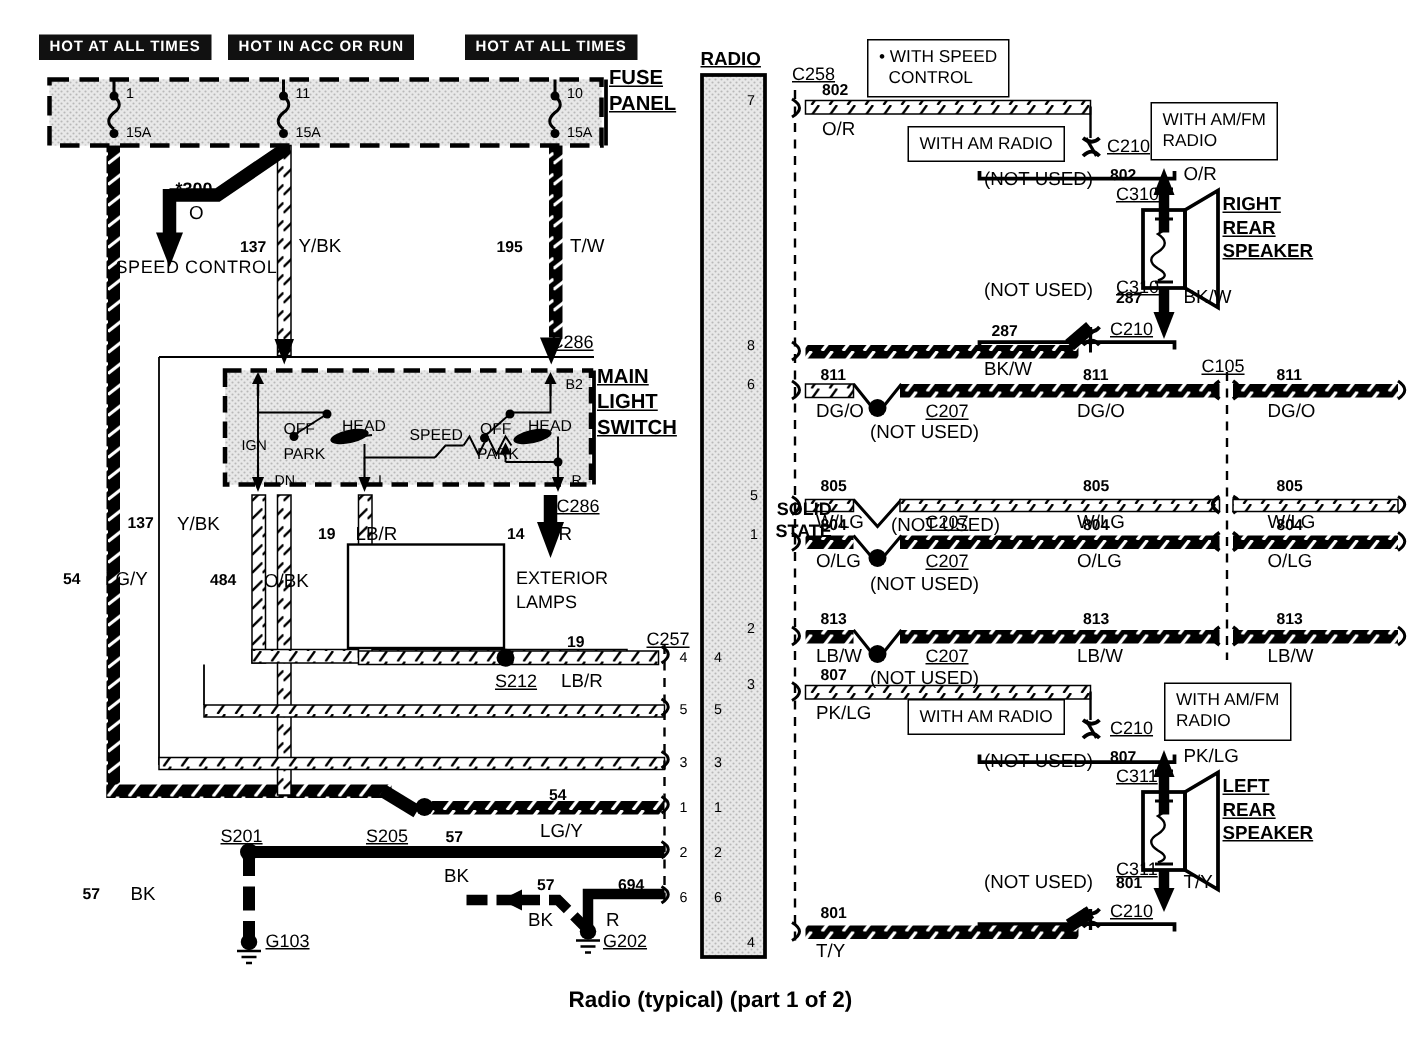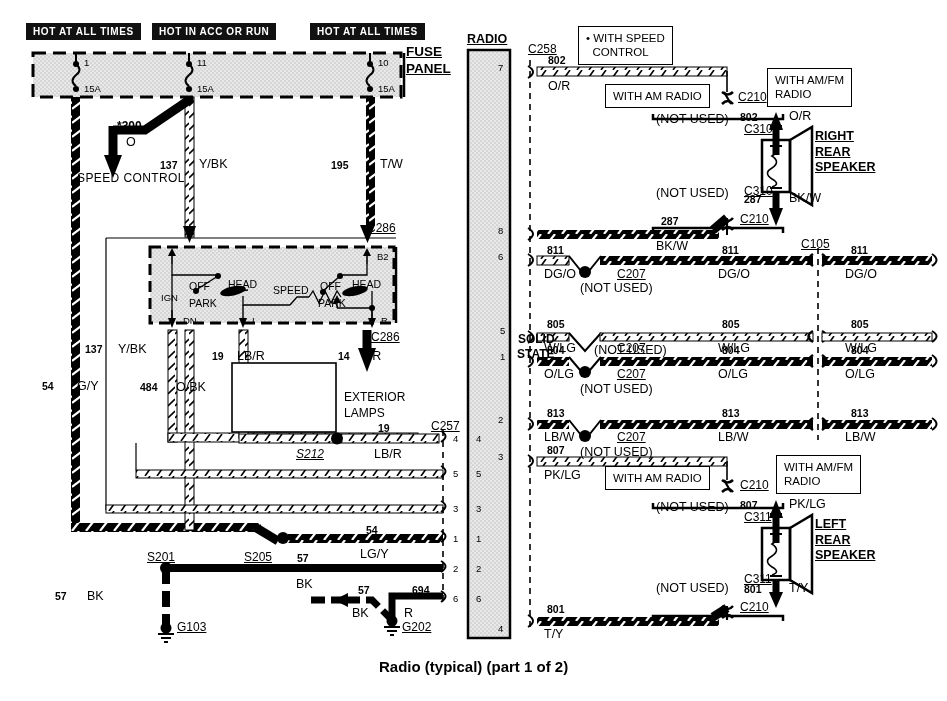--- a/index.html
+++ b/index.html
@@ -367,37 +367,40 @@
   <div class="lbl t10" style="left:189px;top:281px;">OFF</div>
   <div class="lbl t10" style="left:228px;top:279px;">HEAD</div>
   <div class="lbl t10" style="left:189px;top:298px;">PARK</div>
   <div class="lbl t10" style="left:273px;top:285px;">SPEED</div>
   <div class="lbl t10" style="left:320px;top:281px;">OFF</div>
   <div class="lbl t10" style="left:352px;top:279px;">HEAD</div>
   <div class="lbl t10" style="left:318px;top:298px;">PARK</div>
   <div class="lbl t9" style="left:183px;top:316px;">DN</div>
   <div class="lbl t9" style="left:252px;top:316px;">I</div>
   <div class="lbl t9" style="left:381px;top:316px;">R</div>
+  <div class="lbl t13 bold ul" style="left:398px;top:243px;line-height:1.25;">MAIN
+LIGHT
+SWITCH</div>
 
   <div class="lbl t10 bold" style="left:85px;top:344px;">137</div>
   <div class="lbl t12" style="left:118px;top:343px;">Y/BK</div>
   <div class="lbl t10 bold" style="left:42px;top:381px;">54</div>
   <div class="lbl t12" style="left:70px;top:380px;">LG/Y</div>
   <div class="lbl t10 bold" style="left:140px;top:382px;">484</div>
   <div class="lbl t12" style="left:176px;top:381px;">O/BK</div>
   <div class="lbl t10 bold" style="left:212px;top:351px;">19</div>
   <div class="lbl t12" style="left:237px;top:350px;">LB/R</div>
   <div class="lbl t10 bold" style="left:338px;top:351px;">14</div>
   <div class="lbl t12" style="left:364px;top:350px;">BR</div>
-  <div class="lbl t11" style="left:344px;top:390px;line-height:1.3;">EXTERIOR
+  <div class="lbl t11" style="left:344px;top:378px;line-height:1.3;">EXTERIOR
 LAMPS</div>
 
 
   <div class="lbl t10 bold" style="left:378px;top:423px;">19</div>
-  <div class="lbl t11 ul" style="left:296px;top:448px;font-style:italic;">S212</div>
+  <div class="lbl t11 ul" style="left:330px;top:448px;">S212</div>
   <div class="lbl t12" style="left:374px;top:448px;">LB/R</div>
   <div class="lbl t11 ul" style="left:431px;top:420px;">C257</div>
 
   <div class="lbl t10 bold" style="left:366px;top:525px;">54</div>
   <div class="lbl t12" style="left:360px;top:548px;">LG/Y</div>
   <div class="lbl t11 ul" style="left:147px;top:551px;">S201</div>
   <div class="lbl t11 ul" style="left:244px;top:551px;">S205</div>
   <div class="lbl t10 bold" style="left:297px;top:553px;">57</div>
   <div class="lbl t12" style="left:296px;top:578px;">BK</div>
   <div class="lbl t10 bold" style="left:55px;top:591px;">57</div>

